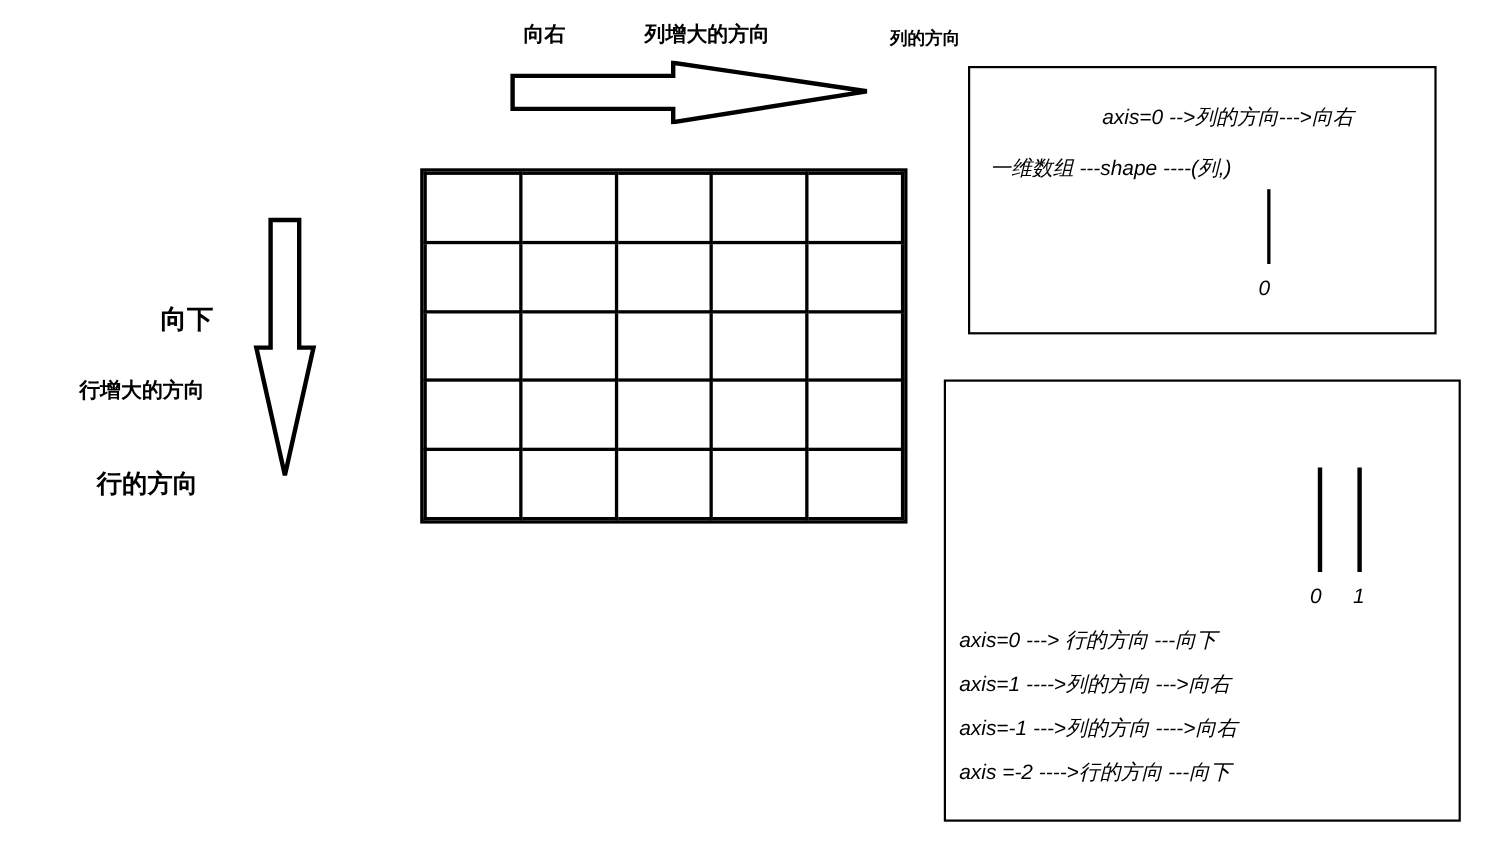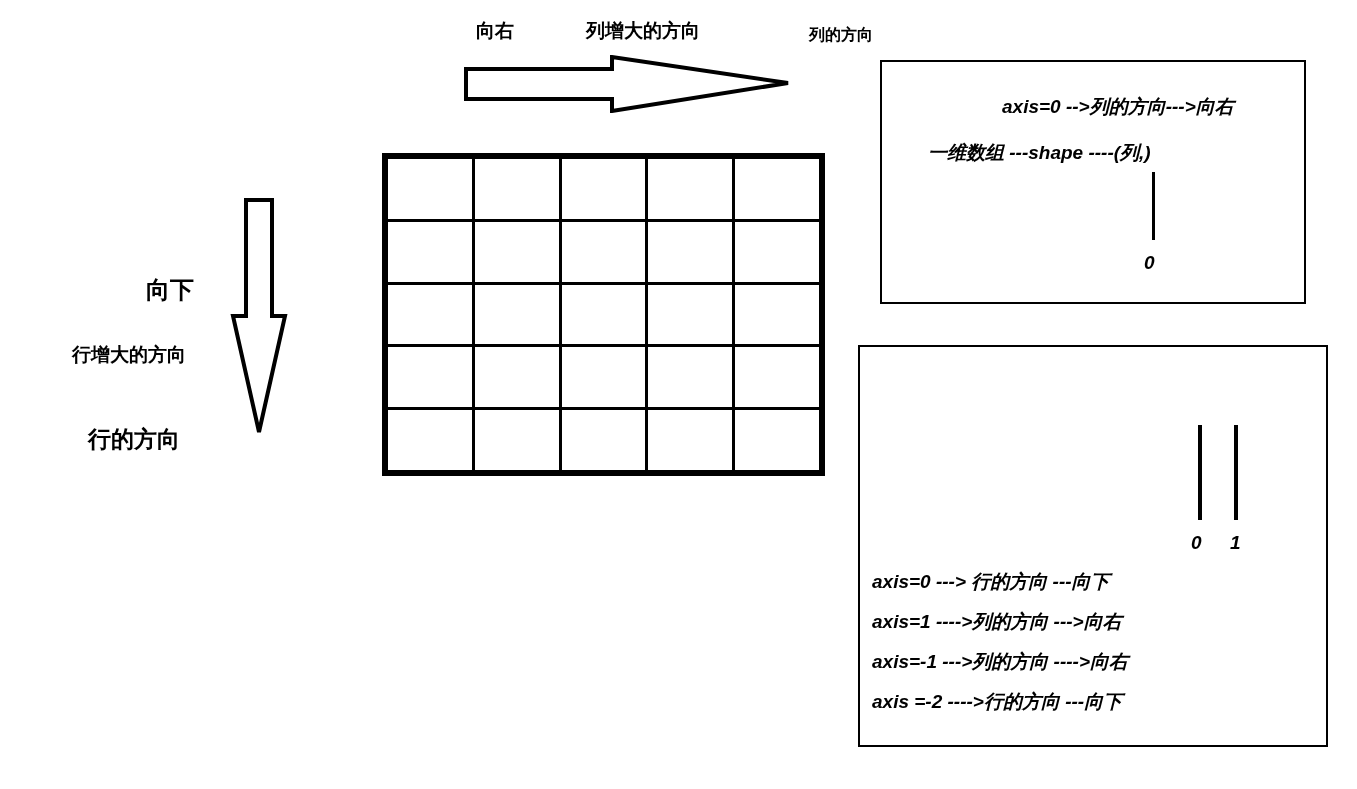--- a/index.html
+++ b/index.html
@@ -72,29 +72,29 @@
   #box-2d {
     left: 858px;
     top: 345px;
     width: 466px;
     height: 398px;
   }
 
   .box-line {
     position: absolute;
     font-style: italic;
-    font-weight: bold;
+    font-weight: normal;
     white-space: nowrap;
     font-size: 19px;
     text-align: center;
   }
 
   
   #b1-axis0   { left: 120px; top: 32px; }
-  #b1-shape   { left: 18px;  top: 78px; margin-left: 28px; }
+  #b1-shape   { left: 18px;  top: 78px; }
   #b1-tick0   { position:absolute; left:270px; top:110px; width:3px; height:68px; background:#000; }
   #b1-idx0    { left: 262px; top: 190px; }
 
   
   #b2-shape   { left: 38px;  top: 36px; }
   #b2-tick0   { position:absolute; left:338px; top:78px;  width:4px; height:95px; background:#000; }
   #b2-tick1   { position:absolute; left:374px; top:78px;  width:4px; height:95px; background:#000; }
   #b2-idx0    { left: 331px; top: 185px; }
   #b2-idx1    { left: 370px; top: 185px; }
   #b2-ax0     { left: 12px;  top: 222px; }

